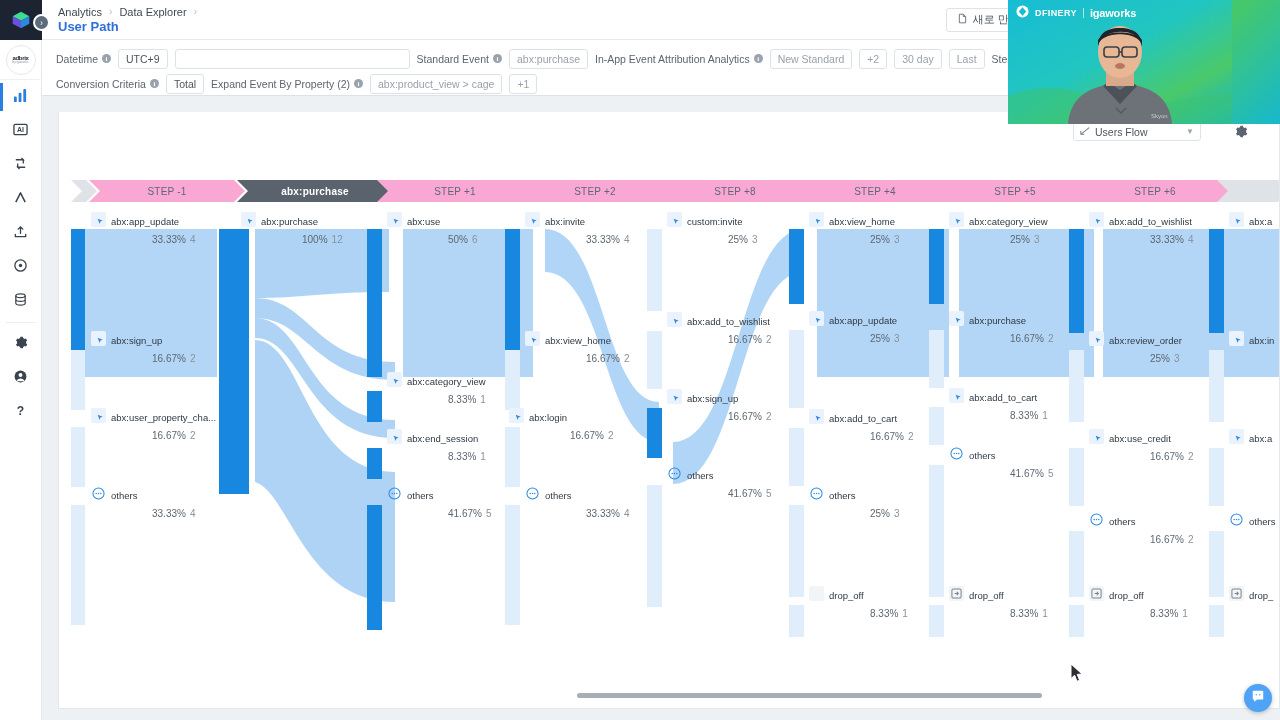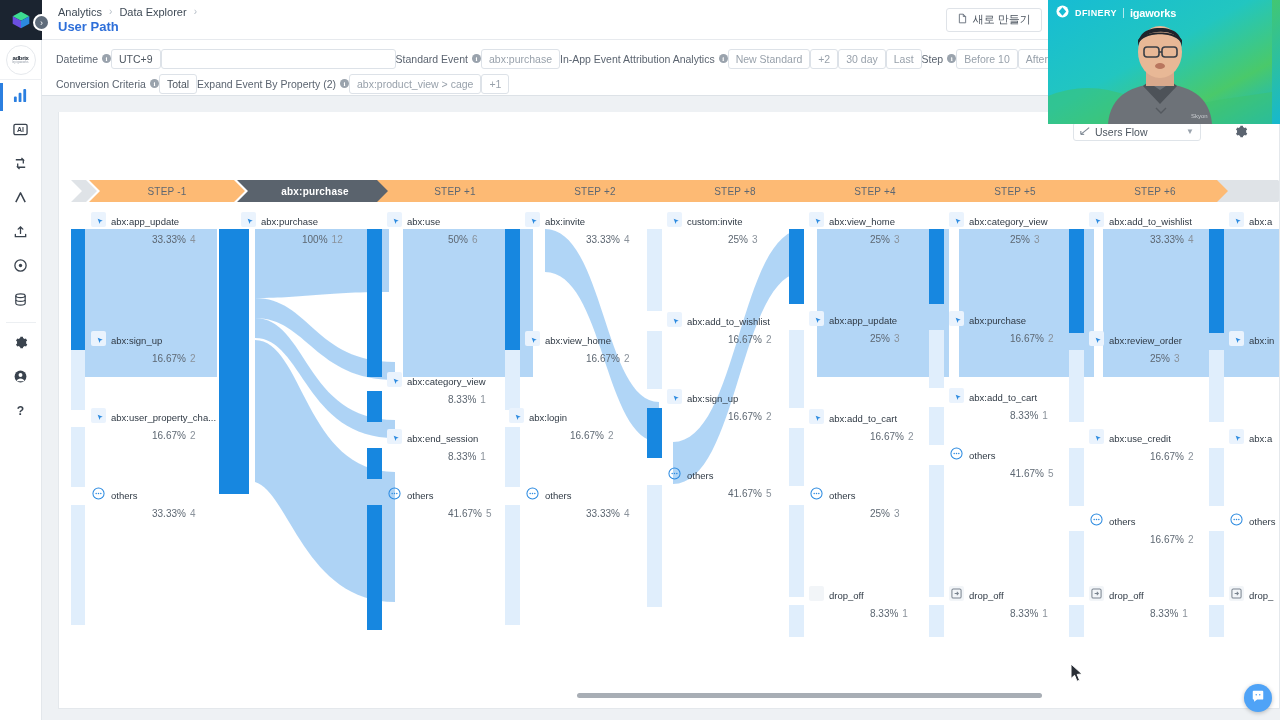--- a/index.html
+++ b/index.html
@@ -70,21 +70,21 @@
     background:#5e6b7a; color:#fff; display:flex; align-items:center; justify-content:center;
     font-size:9px; z-index: 30; cursor:pointer; border: 2px solid #fff;
   }
 
   
   .filterbar {
     position:absolute; left:42px; top:40px; right:0; height:56px;
     background:#fff; border-bottom:1px solid #dde2e7;
     padding: 6px 10px 0 14px;
   }
-  .frow { display:flex; align-items:center; height:25px; }
+  .frow { display:flex; align-items:center; gap:7px; height:25px; }
   .flabel { font-size:10.5px; color:#5b6470; display:flex; align-items:center; gap:4px; white-space:nowrap;}
   .info-dot {
     width:9px;height:9px;border-radius:50%;background:#9aa3ad;color:#fff;
     font-size:7px;display:inline-flex;align-items:center;justify-content:center;font-weight:700;
     font-family:"Liberation Serif", serif;
   }
   .chip {
     height:20px; border:1px solid #dde2e8; border-radius:3px; background:#fff;
     padding:0 7px; font-size:10.5px; color:#4c555f; display:flex; align-items:center;
     white-space:nowrap; cursor:pointer;
@@ -113,21 +113,21 @@
   .gear-btn {
     position:absolute; right:28px; top:8px; width:22px; height:22px;
     display:flex; align-items:center; justify-content:center; cursor:pointer; color:#596personally;
     color:#5b6470; z-index: 12;
   }
 
   
   .sankey { position:absolute; left:0; top:0; width: 1222px; height: 100%; }
   .steps { position:absolute; left:12px; top:68px; height:22px; }
   .step {
-    position:absolute; top:0; height:22px; background:#fdba74;
+    position:absolute; top:0; height:22px; background:#f9a8d4;
     display:flex; align-items:center; justify-content:center;
     font-size:10px; color:#5d6772; letter-spacing:.2px;
     clip-path: polygon(0 0, calc(100% - 11px) 0, 100% 50%, calc(100% - 11px) 100%, 0 100%, 11px 50%);
   }
   .step.current { background:#5a636d; color:#fff; font-weight:700; }
   .step.edge { background:#dfe3e7; }
 
   .col { position:absolute; top:100px; }
   .nodelabel { position:absolute; display:flex; align-items:flex-start; gap:5px; white-space:nowrap; }
   .nico {
@@ -148,21 +148,21 @@
   .hscroll-track {
     position:absolute; left:0; right:0; bottom:0; height:22px; background:#fff;
   }
   .hscroll-thumb {
     position:absolute; left:518px; bottom:10px; width:465px; height:5px;
     background:#a8aeb5; border-radius:3px; cursor:pointer;
   }
 
   
   .webcam {
-    position:absolute; right:0; top:0; width:232px; height:124px; overflow:hidden;
+    position:absolute; right:0; top:0; width:272px; height:124px; overflow:hidden;
     background: linear-gradient(135deg,#19bfd3 0%, #1fc8c8 35%, #46c86a 60%, #16b8cf 100%);
     z-index: 40;
   }
   .wc-logo {
     position:absolute; left:8px; top:5px; display:flex; align-items:center; gap:6px;
     color:#fff; font-size:9px; font-weight:700; letter-spacing:.4px; z-index:3;
   }
   .wc-logo .bar-sep { width:1px; height:10px; background:rgba(255,255,255,.65); }
   .wc-logo .iga { font-size:11px; font-weight:800; letter-spacing:-.2px; }
 

